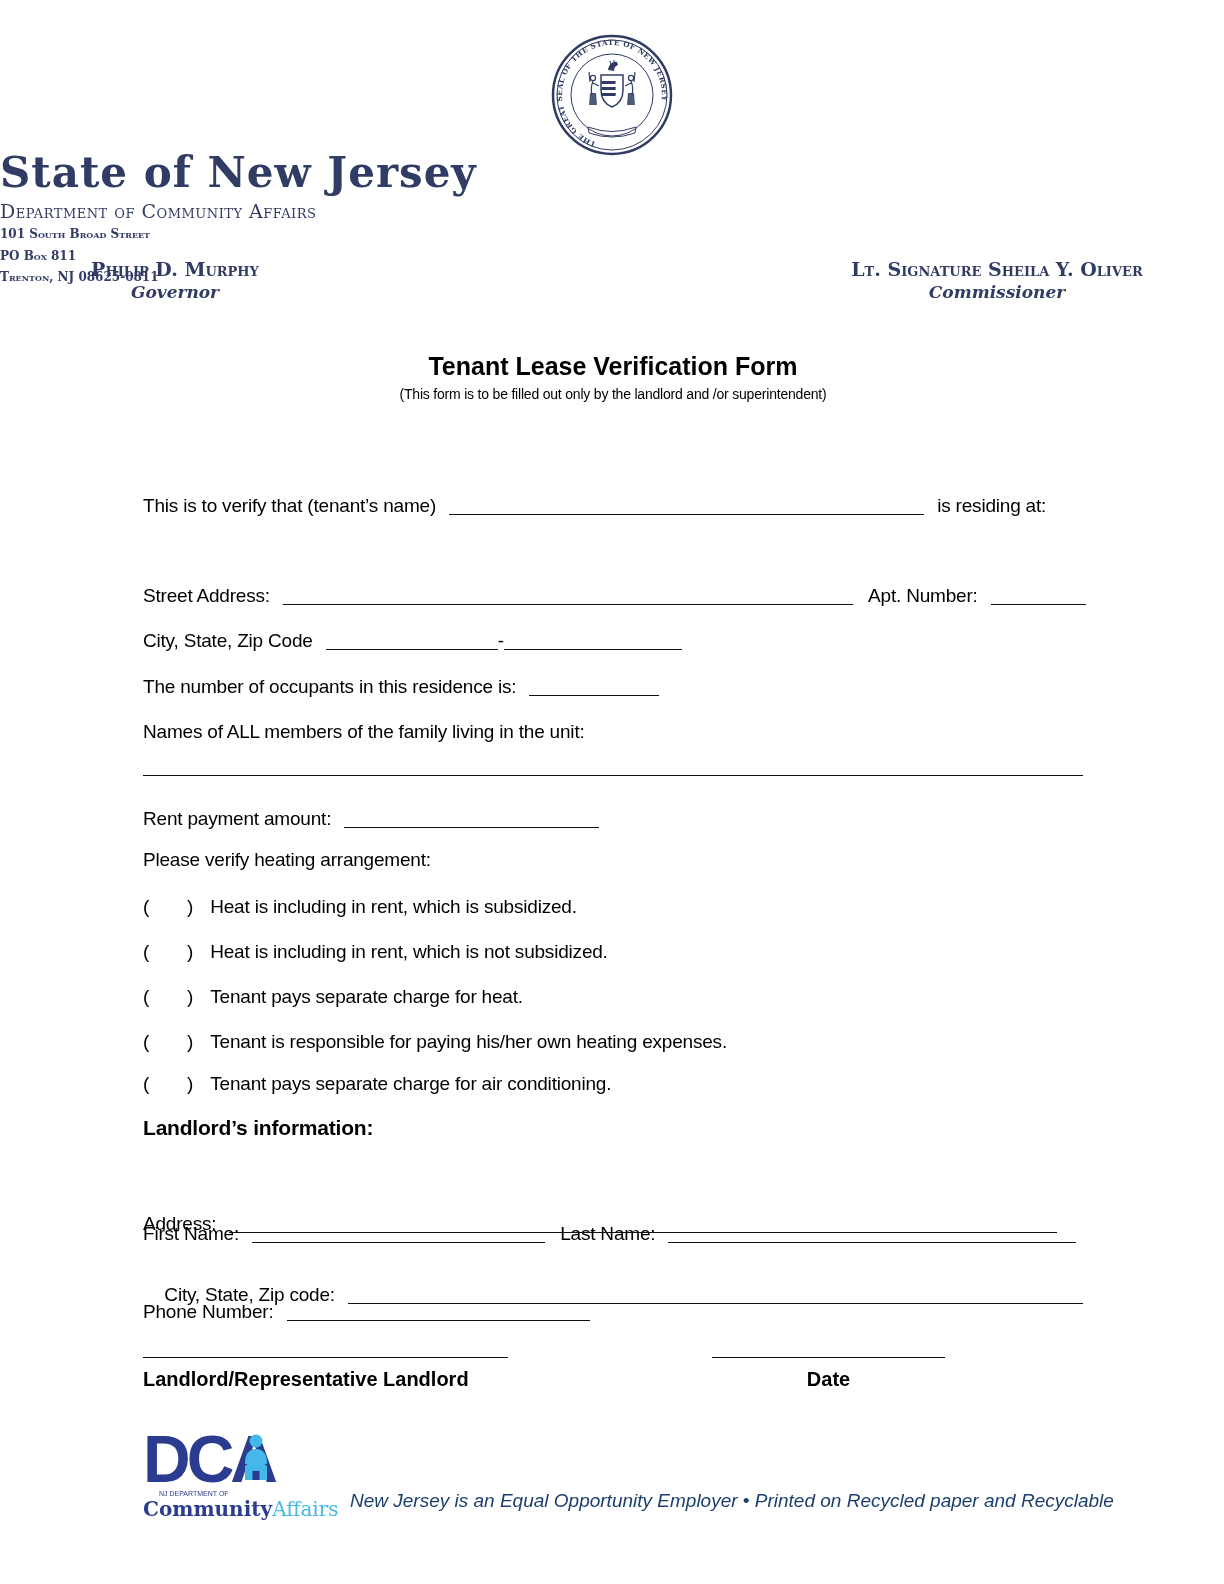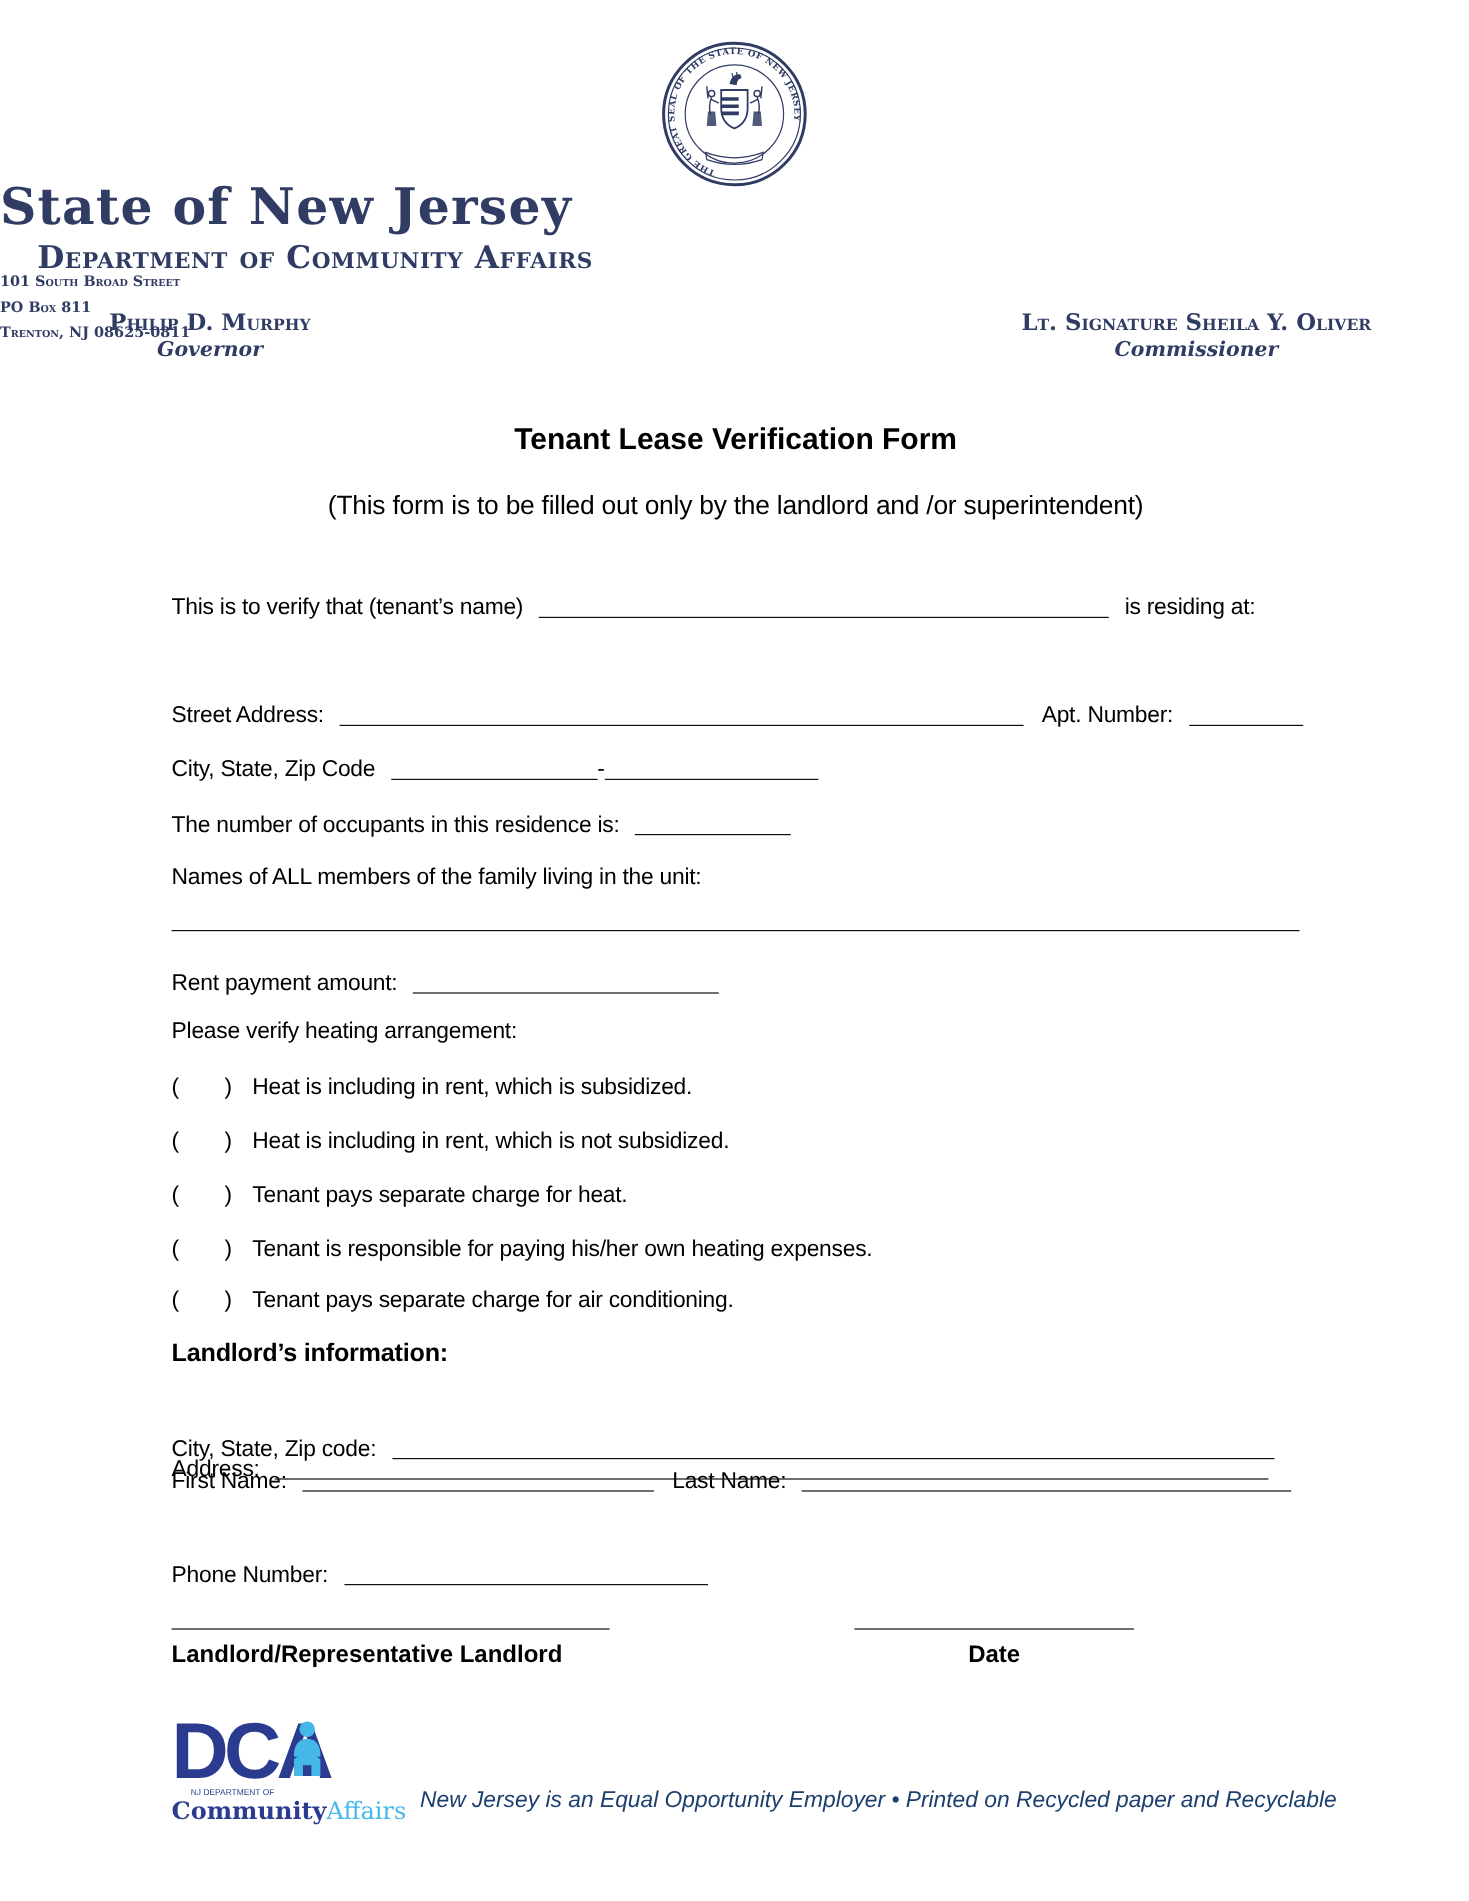--- a/index.html
+++ b/index.html
@@ -8,50 +8,50 @@
     font-family:"Liberation Sans", sans-serif; color:#000; overflow:hidden;
   }
   .seal-wrap { position:absolute; top:33px; left:50%; transform:translateX(-50%); }
   .state-name {
     position:absolute; top:148px; left:0; right:0;
     font-family:"DejaVu Serif", serif; font-weight:bold; font-size:42px;
     letter-spacing:1px; color:#303c63;
   }
   .dept {
     position:absolute; top:200px; left:0; right:0;
-    font-family:"DejaVu Serif", serif; font-weight:bold; font-variant:small-caps;
-    font-size:26px; color:#303c63; letter-spacing:.5px;padding-left:31px;
+    font-family:"DejaVu Serif", serif; font-weight:normal; font-variant:small-caps;
+    font-size:19px; color:#303c63; letter-spacing:.5px;
   }
   .addr { position:absolute; left:0; right:0; font-family:"DejaVu Serif", serif;
     font-weight:bold; font-variant:small-caps; font-size:12px; color:#303c63; }
   .addr1 { top:227px; } .addr2 { top:249px; } .addr3 { top:270px; }
   .official { position:absolute; text-align:center; color:#303c63; font-family:"DejaVu Serif", serif; }
   .official.left  { top:258px; left:30px;  width:290px; }
   .official.right { top:258px; left:822px; width:350px; }
   .official .name { font-weight:bold; font-variant:small-caps; font-size:19px; }
   .official .role { font-weight:bold; font-style:italic; font-size:17px; margin-top:2px; }
   
   .row { position:absolute; left:143px; right:141px; font-size:19px; white-space:nowrap; letter-spacing:-0.2px; }
   .center { text-align:center; }
   .title-row { top:352px; font-weight:bold; font-size:25px; letter-spacing:0; }
-  .subtitle-row { top:408px; font-size:22px; }
+  .subtitle-row { top:386px; font-size:14px; }
   .r-verify { top:495px; }
   .r-street { top:585px; }
   .r-csz { top:630px; }
   .r-occ { top:676px; }
   .r-family { top:721px; }
   .r-longline { top:759px; height:16px; border-bottom:1.5px solid #111; }
   .r-rent { top:808px; }
   .r-heat { top:849px; }
   .r-opt0 { top:896px; } .r-opt1 { top:941px; } .r-opt2 { top:986px; }
   .r-opt3 { top:1031px; } .r-opt4 { top:1073px; }
   .r-landlord { top:1116px; font-weight:bold; font-size:21px; }
   .r-names { top:1196px;margin-top:27px; }
   .r-addr { top:1213px; }
-  .r-city2 { top:1196px; }
+  .r-city2 { top:1284px;text-align:right; }
   .r-phone { top:1301px; }
   .sig-line  { position:absolute; top:1342px; left:143px; width:365px; height:15px; border-bottom:1.5px solid #111; }
   .date-line { position:absolute; top:1342px; left:712px; width:233px; height:15px; border-bottom:1.5px solid #111; }
   .sig-label  { position:absolute; top:1368px; left:143px; font-weight:bold; font-size:20px; }
   .date-label { position:absolute; top:1368px; left:712px; width:233px; text-align:center; font-weight:bold; font-size:20px; }
   
   .u { display:inline-block; border-bottom:1.5px solid #111; height:16px; position:relative; top:3px; }
   .u-verify { width:475px; } .u-street { width:570px; } .u-apt { width:95px; }
   .u-csz1 { width:172px; } .u-csz2 { width:178px; } .u-occ { width:130px; }
   .u-rent { width:255px; } .u-first { width:293px; } .u-last { width:408px; }

